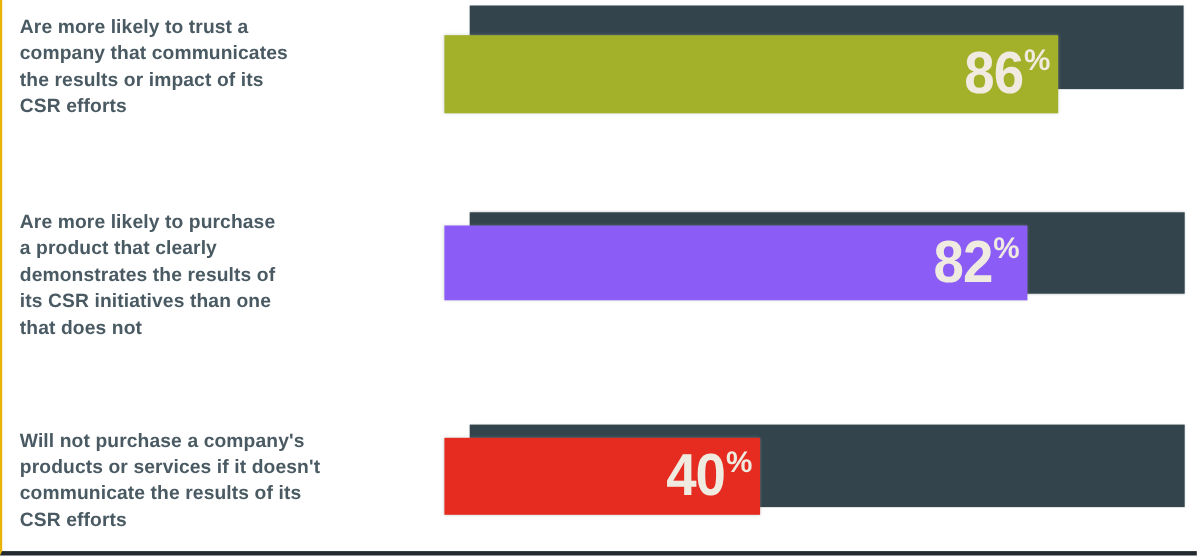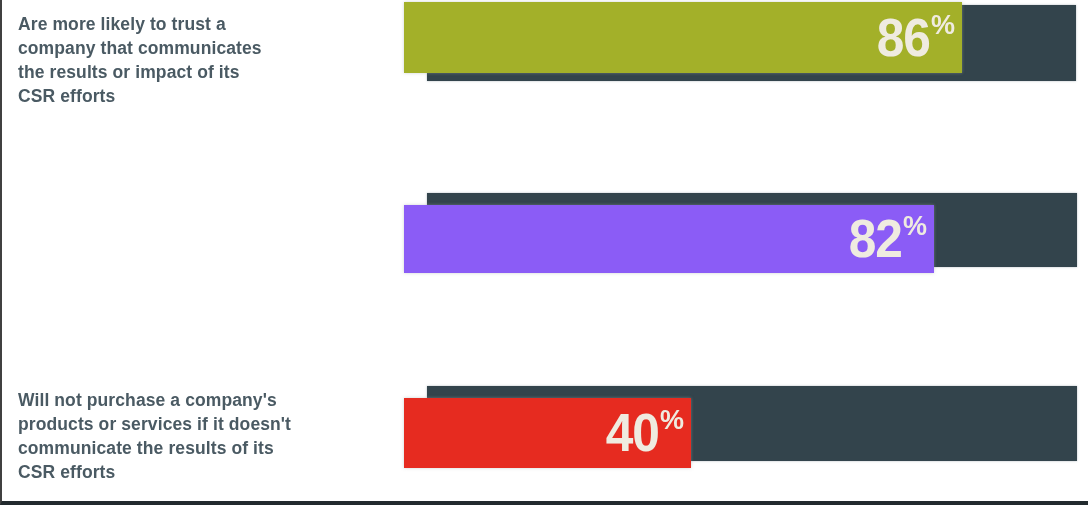--- a/index.html
+++ b/index.html
@@ -15,21 +15,21 @@
     overflow: hidden;
   }
 
   #chart-root {
     position: relative;
     width: 1088px;
     height: 505px;
     background: #ffffff;
     box-sizing: border-box;
     border-bottom: 4px solid #222a2e;
-    border-left: 2px solid #404040;
+    border-left: 2px solid #eab308;
     overflow: hidden;
   }
 
   
   .bar-row {
     position: absolute;
     left: 0;
     width: 1088px;
   }
   .bar-row.row-0 { top: 0px;   height: 168px; }
@@ -69,21 +69,21 @@
     box-shadow: 0 0 2px rgba(120,135,145,0.55);
   }
   
   .bar-value {
     position: absolute;
     box-shadow: 0 0 3px rgba(160,170,170,0.5);
     overflow: hidden;
   }
 
   .row-0 .bar-track { left: 425px; top: 5px;   width: 649px; height: 76px; }
-  .row-0 .bar-value { left: 402px; top: 2px;  width: 558px; height: 71px; }
+  .row-0 .bar-value { left: 402px; top: 32px;  width: 558px; height: 71px; }
 
   .row-1 .bar-track { left: 425px; top: 8px;   width: 650px; height: 74px; }
   .row-1 .bar-value { left: 402px; top: 20px;  width: 530px; height: 68px; }
 
   .row-2 .bar-track { left: 425px; top: 6px;   width: 650px; height: 75px; }
   .row-2 .bar-value { left: 402px; top: 18px;  width: 270px; height: 70px; padding-left: 17px; }
 
   
   .bar-value-label {
     position: absolute;
@@ -128,20 +128,25 @@
       <div class="bar-value" id="bar-value-0" style="background: rgb(163, 176, 41);">
         <div class="bar-value-label" style="color: rgb(239, 235, 224);">
           <span class="pct-num">86</span>
           <span class="pct-sign">%</span>
         </div>
       </div>
     </div>
   </div>
 
   <div class="bar-row row-1">
+    <div class="row-label" style="color: rgb(74, 90, 99);">Are more likely to purchase
+a product that clearly
+demonstrates the results of
+its CSR initiatives than one
+that does not</div>
     <div class="bar-graphic">
       <div class="bar-track" style="background: rgb(51, 68, 76);"></div>
       <div class="bar-value" id="bar-value-1" style="background: #8b5cf6;">
         <div class="bar-value-label" style="color: rgb(239, 235, 224);">
           <span class="pct-num">82</span>
           <span class="pct-sign">%</span>
         </div>
       </div>
     </div>
   </div>

